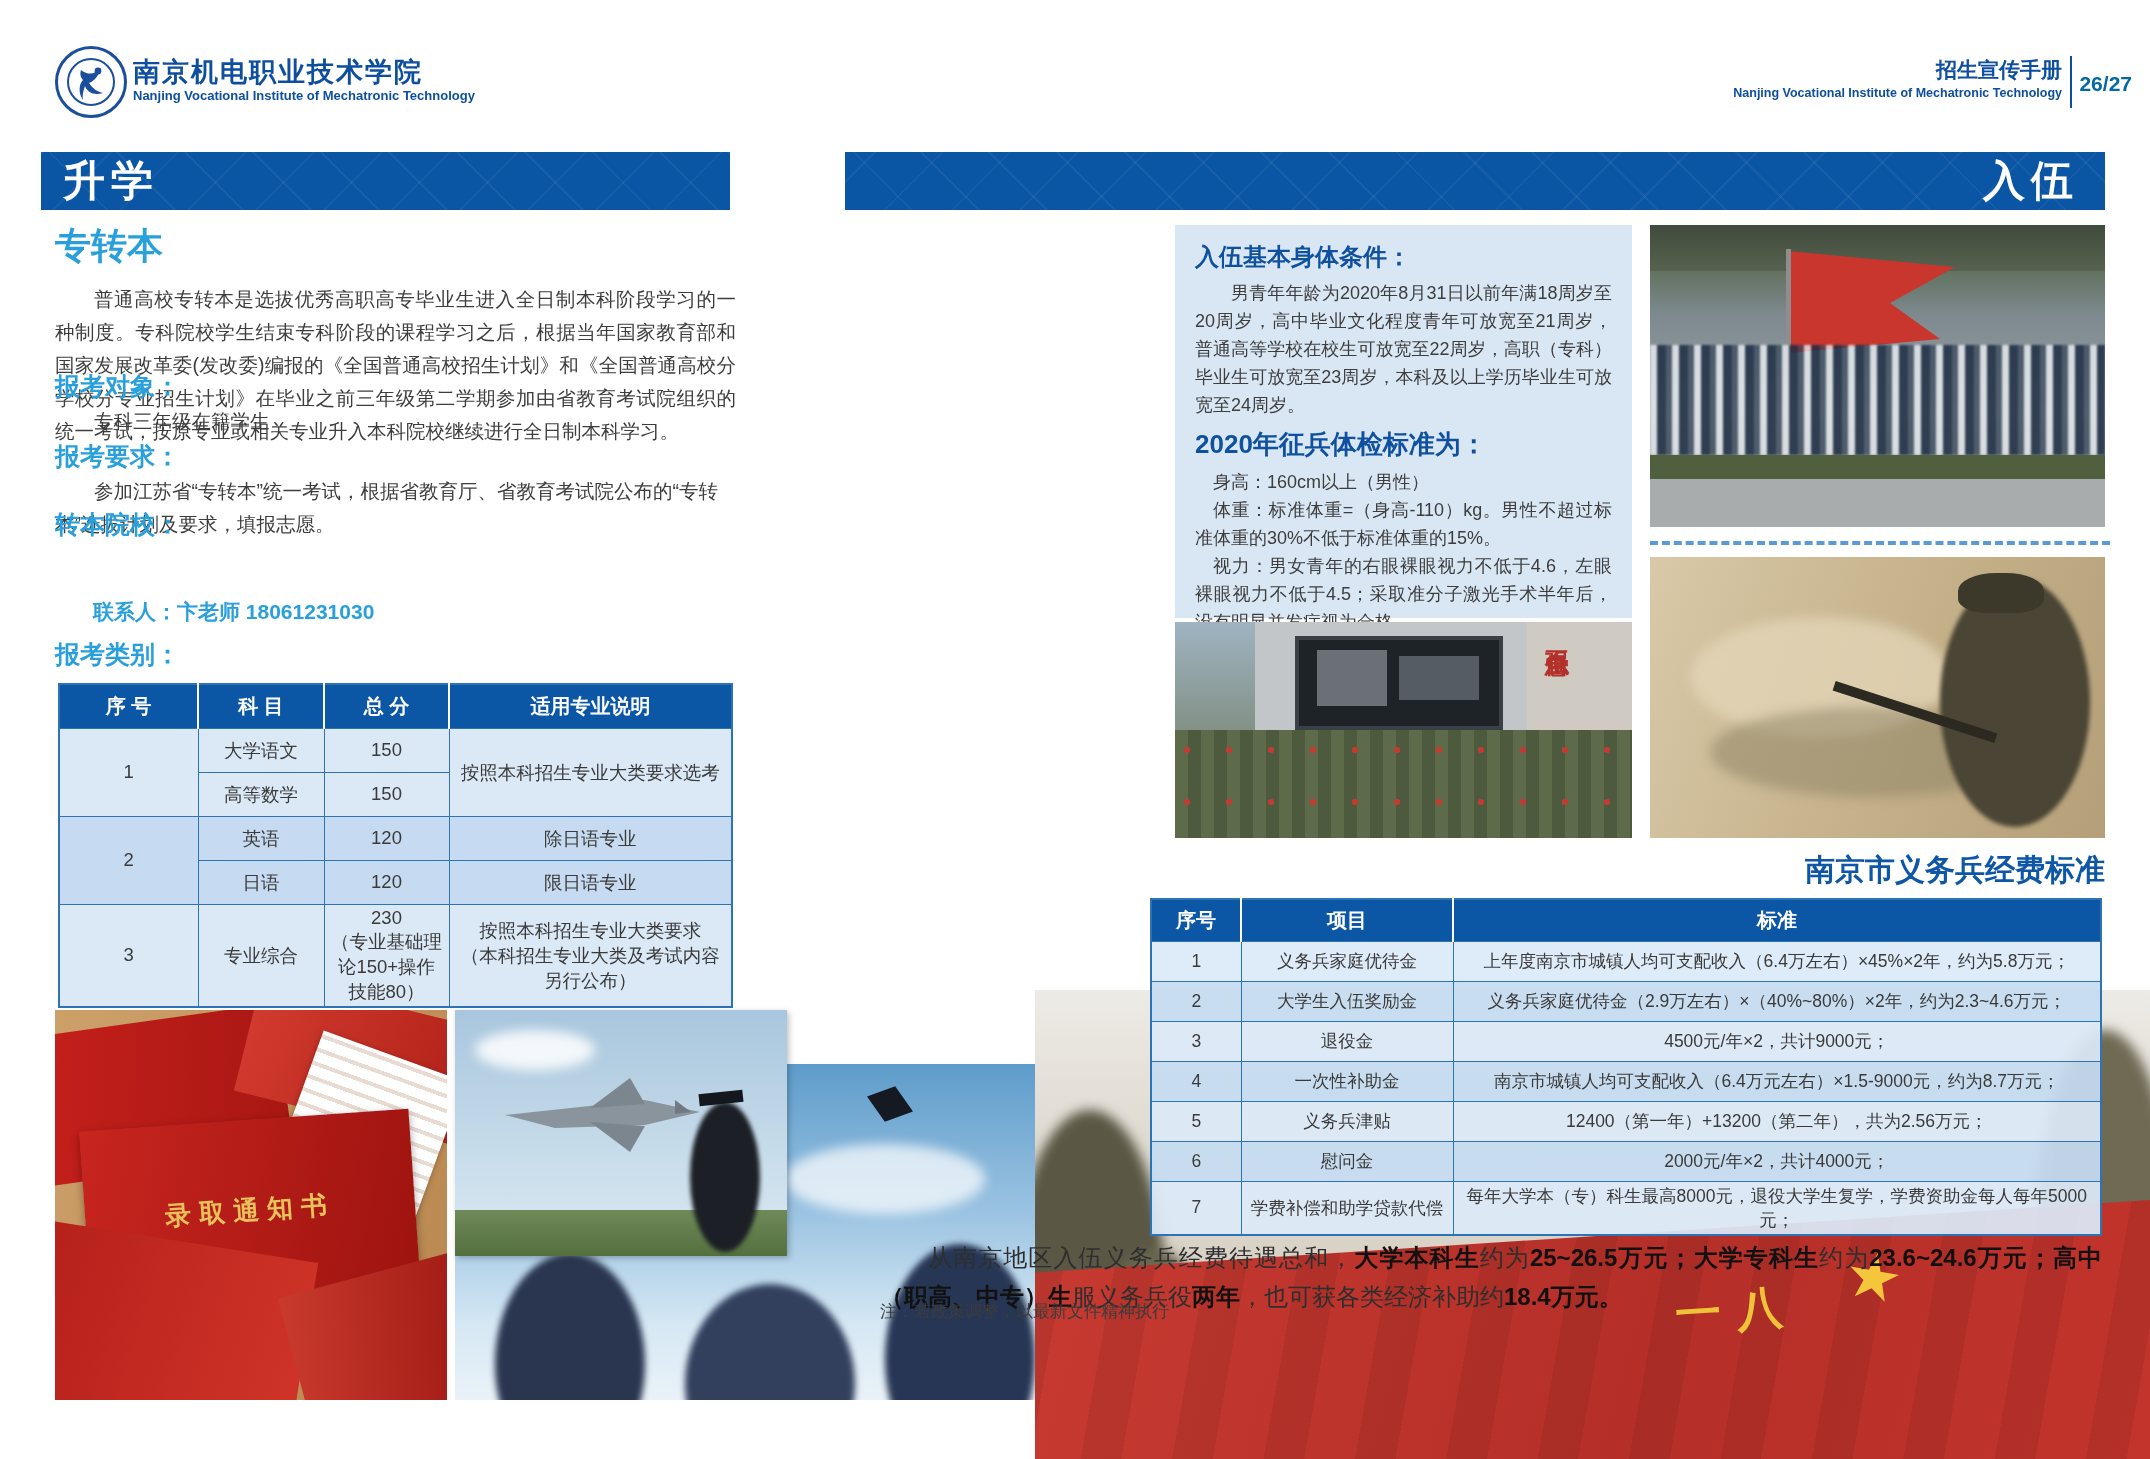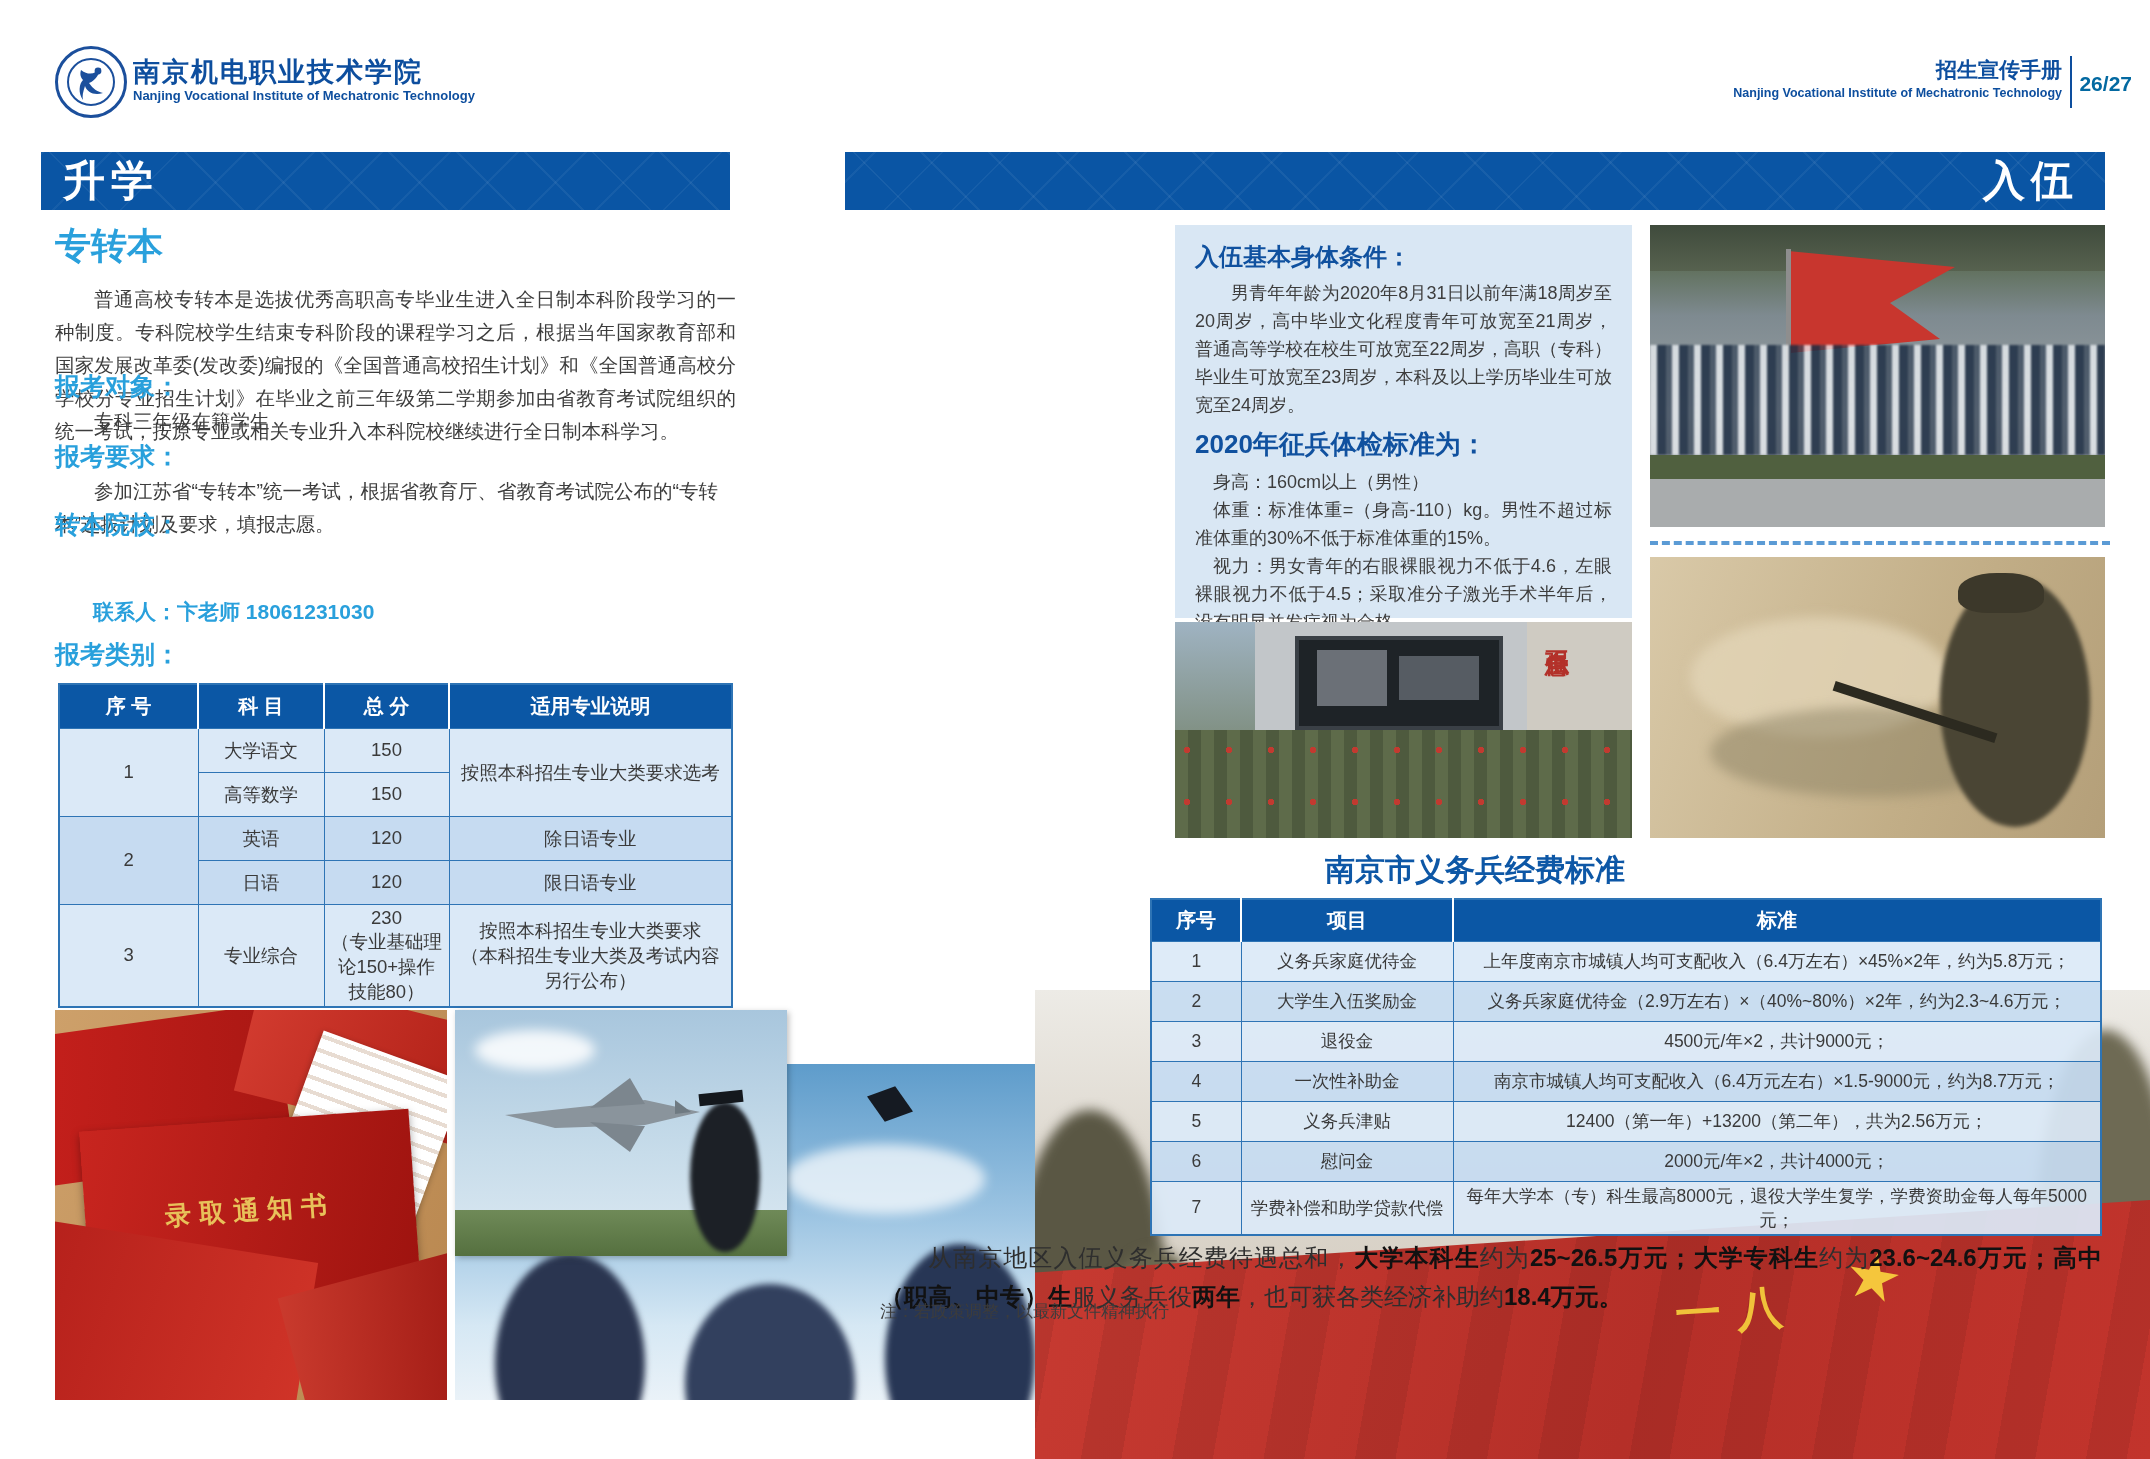--- a/index.html
+++ b/index.html
@@ -233,21 +233,21 @@
     <div class="blob" style="left:-20px;top:120px;width:150px;height:360px;background:#5a5744;"></div>
     <div class="blob" style="left:60px;top:260px;width:120px;height:220px;background:#6b6850;"></div>
     <div class="blob" style="left:1000px;top:40px;width:140px;height:430px;background:#6e6a54;"></div>
     <div class="blob" style="left:880px;top:300px;width:140px;height:180px;background:#7a7560;"></div>
     <div class="flag">
       <span class="abs" style="left:640px;top:80px;font-size:46px;font-weight:bold;color:#f0c23a;letter-spacing:16px;transform:rotate(-4deg);">一八</span>
       <span class="abs" style="left:810px;top:40px;font-size:64px;color:#f5c63c;transform:rotate(10deg);">★</span>
     </div>
   </div>
 
-  <div class="abs" style="left:845px;top:850px;width:1260px;text-align:center;font-size:30px;font-weight:bold;color:#0d57a6;z-index:5;">南京市义务兵经费标准</div>
+  <div class="abs" style="left:845px;top:850px;width:1260px;text-align:right;font-size:30px;font-weight:bold;color:#0d57a6;z-index:5;">南京市义务兵经费标准</div>
 
   <table class="abs rtable" style="left:1150px;top:898px;width:950px;z-index:5;">
     <colgroup>
         <col style="width:90px">
         <col style="width:212px">
         <col style="width:648px">
       </colgroup>
     <thead>
       <tr class="hrow">
         <th>序号</th>

